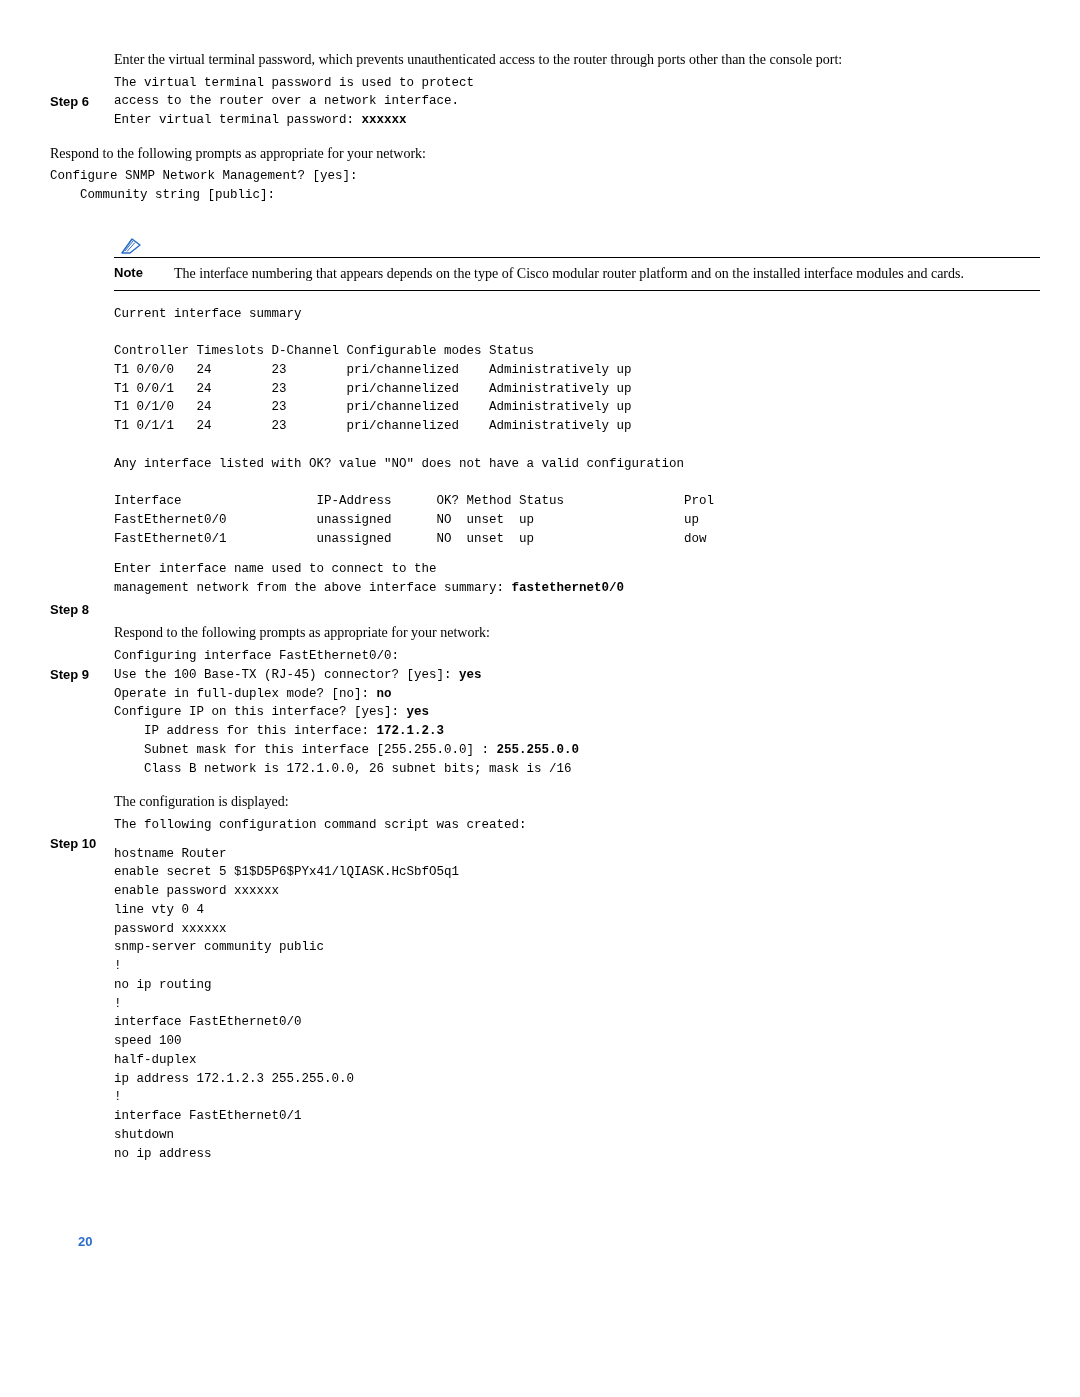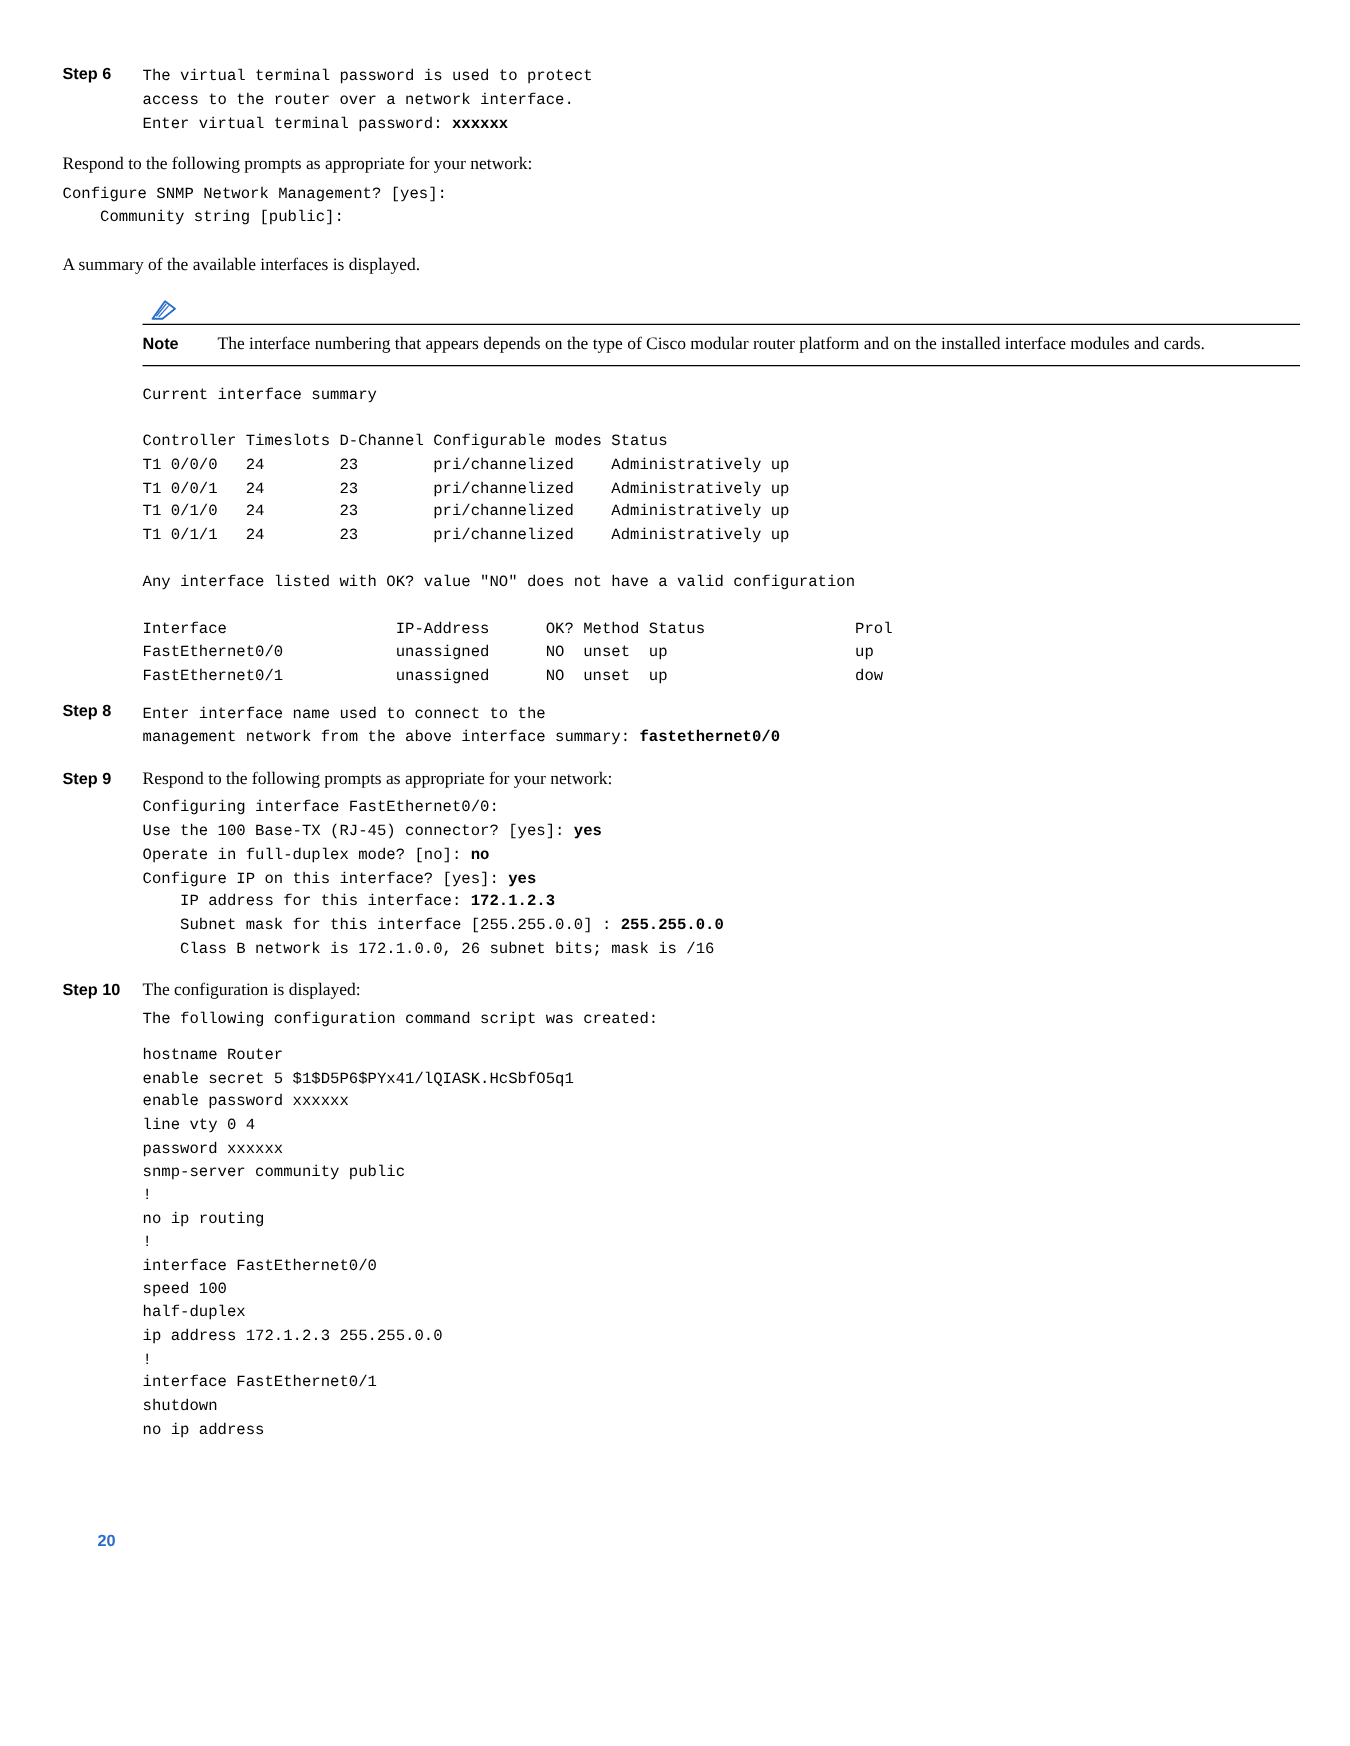--- a/index.html
+++ b/index.html
@@ -17,20 +17,21 @@
     display: flex;
     margin-bottom: 4px;
   }
   .step-label {
     font-family: Arial, Helvetica, sans-serif;
     font-weight: bold;
     font-size: 13px;
     width: 64px;
     flex-shrink: 0;
     text-align: left;
+    margin-top: 43px;
   }
   .step-content {
     flex: 1;
   }
   .body-text {
     font-family: Georgia, "Times New Roman", serif;
     font-size: 14px;
     margin-bottom: 4px;
   }
   .mono {
@@ -89,33 +90,33 @@
     margin-left: 28px;
   }
   .gap { height: 10px; }
 </style>
 </head>
 <body>
 
 <div class="step-row">
   <div class="step-label">Step 6</div>
   <div class="step-content">
+    <div class="body-text">Enter the virtual terminal password, which prevents unauthenticated access to the router through ports other than the console port:</div>
     <div class="mono"><span>The virtual terminal password is used to protect</span>
 <span>access to the router over a network interface.</span>
 <span>Enter virtual terminal password: </span><b>xxxxxx</b></div>
   </div>
 </div>
 
 <div class="step-row">
   <div class="step-content">
     <div class="body-text">Respond to the following prompts as appropriate for your network:</div>
     <div class="mono"><span>Configure SNMP Network Management? [yes]:</span>
 <span>    Community string [public]:</span></div>
     <div class="gap"></div>
-    <div class="body-text">A summary of the available interfaces is displayed.</div>
   </div>
 </div>
 
 <div class="note-block">
   <div class="note-icon">
     <svg width="26" height="20" viewBox="0 0 26 20">
       <polygon points="4,18 14,4 22,10 12,18" fill="none" stroke="#2a6dc9" stroke-width="1.5" stroke-linejoin="round"></polygon>
       <line x1="7" y1="16" x2="15" y2="6" stroke="#2a6dc9" stroke-width="1"></line>
       <line x1="9" y1="16.5" x2="17" y2="7.5" stroke="#2a6dc9" stroke-width="1"></line>
     </svg>

